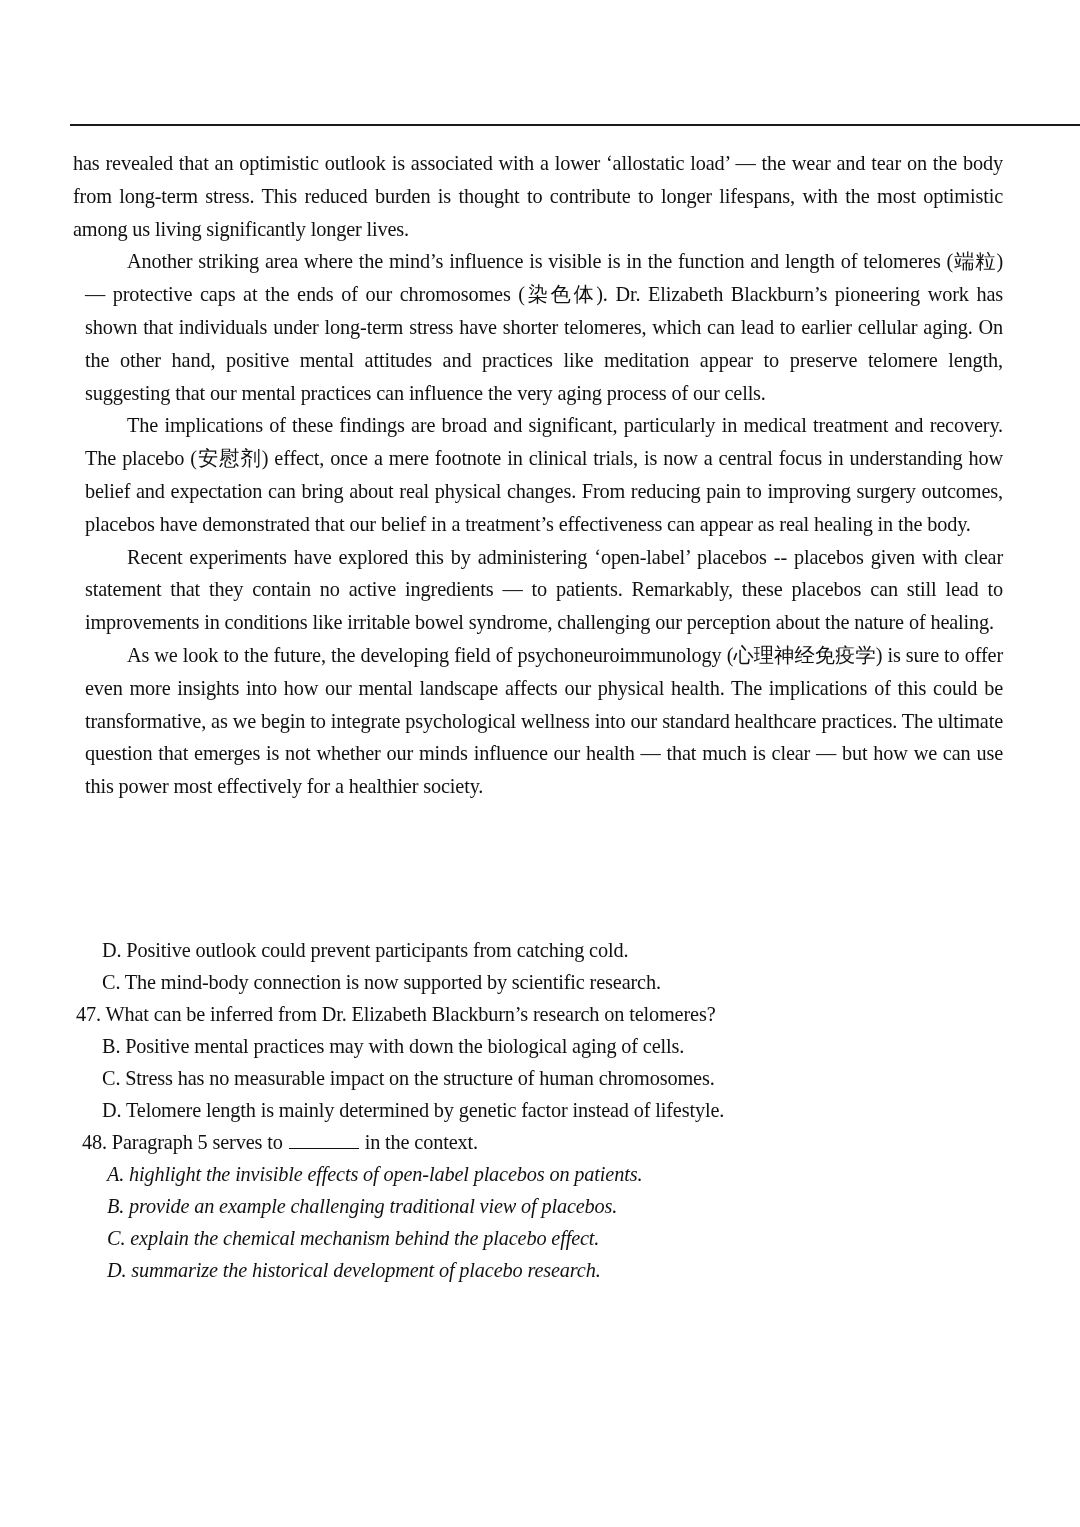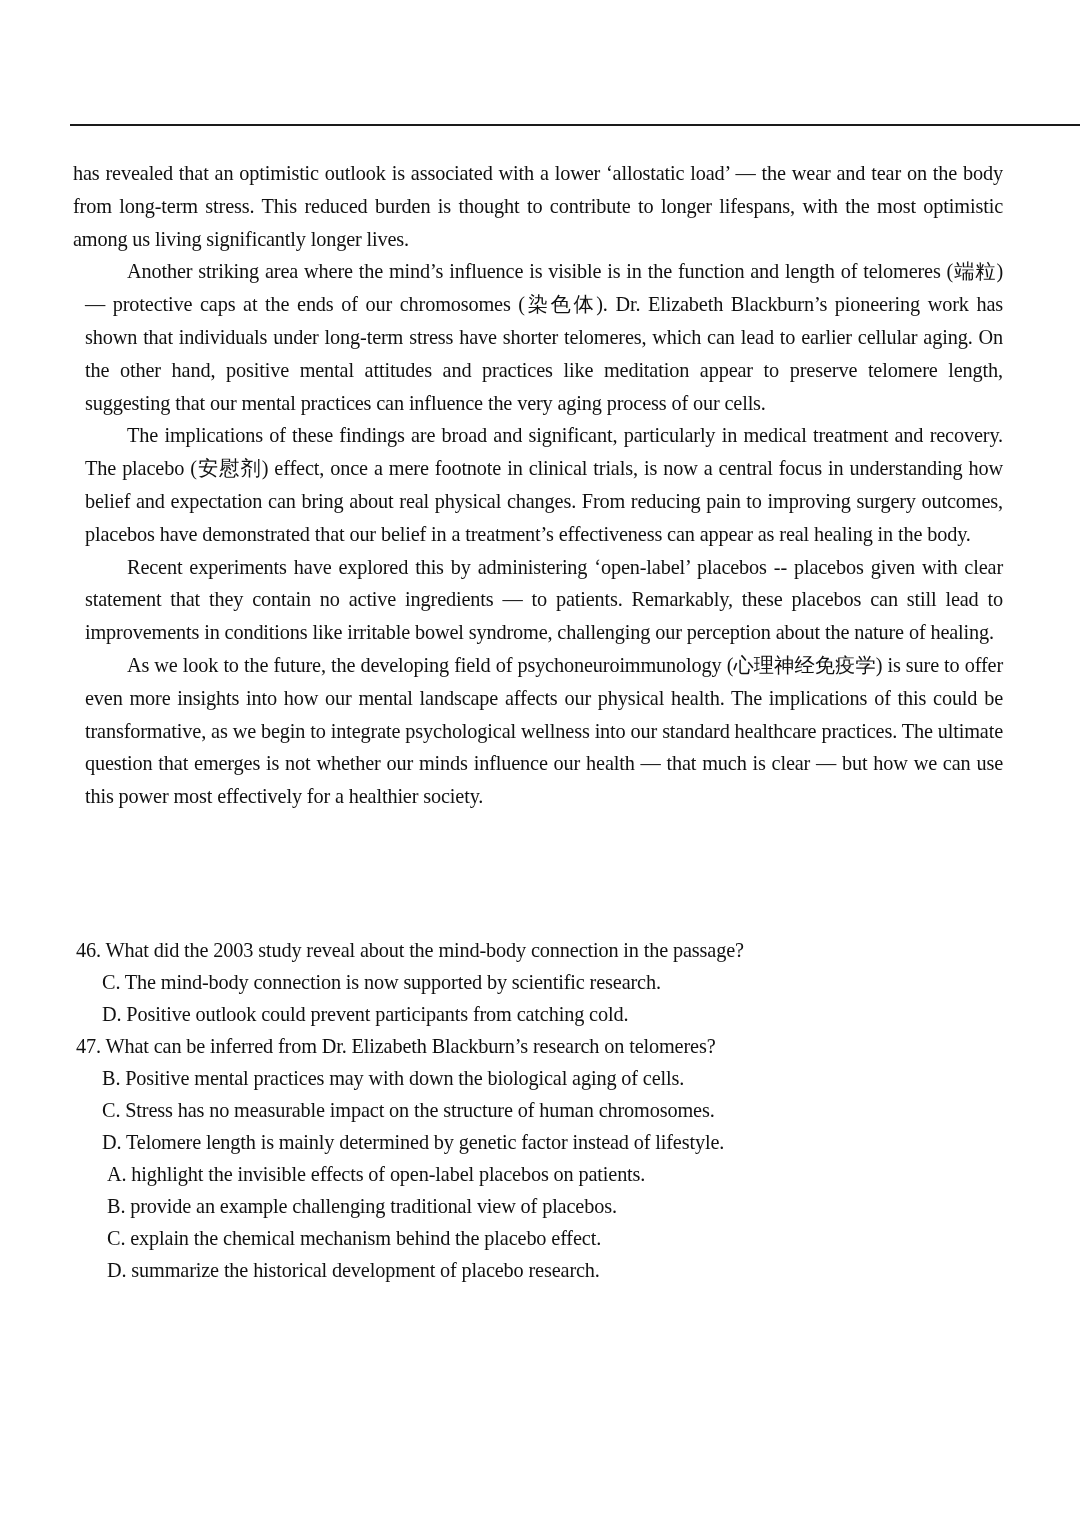--- a/index.html
+++ b/index.html
@@ -6,64 +6,64 @@
     body {
       width: 1080px; height: 1527px; position: relative; overflow: hidden;
       font-family: "Liberation Serif", "DejaVu Serif", serif;
       color: #111111;
     }
     .rule {
       position: absolute; left: 70px; top: 124px; width: 1010px; height: 0;
       border-top: 2px solid #1a1a1a;
     }
     .passage {
-      position: absolute; left: 73px; top: 157px; width: 930px;
+      position: absolute; left: 73px; top: 147px; width: 930px;
       font-size: 20.3px; line-height: 32.8px; text-align: justify;
       letter-spacing: -0.15px;
     }
     .passage p { margin: 0; }
     .passage p.indent { text-indent: 42px; margin-left: 12px; }
     .questions {
       position: absolute; left: 76px; top: 934px; width: 900px;
       font-size: 20.3px; line-height: 32px; letter-spacing: -0.15px;
     }
     .question { margin: 0; }
     .stem { margin: 0; }
     .option { margin: 0 0 0 26px; }
     .q48 .stem { margin-left: 6px; }
-    .q48 .option { margin-left: 31px; }
+    .q48 .option { margin-left: 31px; font-style: italic; }
     .blank {
       display: inline-block; width: 70px; border-bottom: 1.5px solid #111;
       height: 18px; vertical-align: baseline; margin: 0 6px;
     }
   </style>
 </head>
 <body>
 
 <div class="rule"></div>
 
 <div class="passage">
   <p>has revealed that an optimistic outlook is associated with a lower ‘allostatic load’ — the wear and tear on the body from long-term stress. This reduced burden is thought to contribute to longer lifespans, with the most optimistic among us living significantly longer lives.</p>
   <p class="indent">Another striking area where the mind’s influence is visible is in the function and length of telomeres (端粒) — protective caps at the ends of our chromosomes (染色体). Dr. Elizabeth Blackburn’s pioneering work has shown that individuals under long-term stress have shorter telomeres, which can lead to earlier cellular aging. On the other hand, positive mental attitudes and practices like meditation appear to preserve telomere length, suggesting that our mental practices can influence the very aging process of our cells.</p>
   <p class="indent">The implications of these findings are broad and significant, particularly in medical treatment and recovery. The placebo (安慰剂) effect, once a mere footnote in clinical trials, is now a central focus in understanding how belief and expectation can bring about real physical changes. From reducing pain to improving surgery outcomes, placebos have demonstrated that our belief in a treatment’s effectiveness can appear as real healing in the body.</p>
   <p class="indent">Recent experiments have explored this by administering ‘open-label’ placebos -- placebos given with clear statement that they contain no active ingredients — to patients. Remarkably, these placebos can still lead to improvements in conditions like irritable bowel syndrome, challenging our perception about the nature of healing.</p>
   <p class="indent">As we look to the future, the developing field of psychoneuroimmunology (心理神经免疫学) is sure to offer even more insights into how our mental landscape affects our physical health. The implications of this could be transformative, as we begin to integrate psychological wellness into our standard healthcare practices. The ultimate question that emerges is not whether our minds influence our health — that much is clear — but how we can use this power most effectively for a healthier society.</p>
 </div>
 
 <div class="questions">
   <div class="question q46">
-    <p class="stem"><span>46.</span> <span>What did the 2003 study reveal about the mind-body connection in the passage?</span></p>
+    <p class="option">D. Positive outlook could prevent participants from catching cold.</p>
     <p class="option">C. The mind-body connection is now supported by scientific research.</p>
-    <p class="option">D. Positive outlook could prevent participants from catching cold.</p>
   </div>
   <div class="question q47">
     <p class="stem"><span>47.</span> <span>What can be inferred from Dr. Elizabeth Blackburn’s research on telomeres?</span></p>
     <p class="option">B. Positive mental practices may with down the biological aging of cells.</p>
     <p class="option">C. Stress has no measurable impact on the structure of human chromosomes.</p>
     <p class="option">D. Telomere length is mainly determined by genetic factor instead of lifestyle.</p>
   </div>
   <div class="question q48">
+    <p class="stem"><span>48.</span> <span>Paragraph 5 serves to</span><span class="blank"></span><span>in the context.</span></p>
     <p class="option">A. highlight the invisible effects of open-label placebos on patients.</p>
     <p class="option">B. provide an example challenging traditional view of placebos.</p>
     <p class="option">C. explain the chemical mechanism behind the placebo effect.</p>
     <p class="option">D. summarize the historical development of placebo research.</p>
   </div>
 </div>
 
 </body></html>

